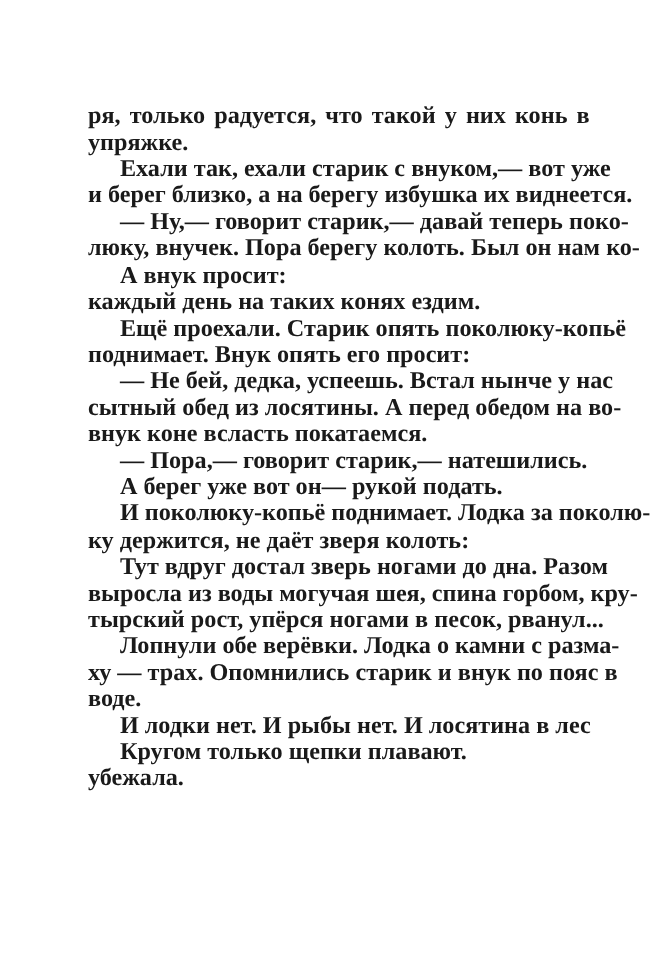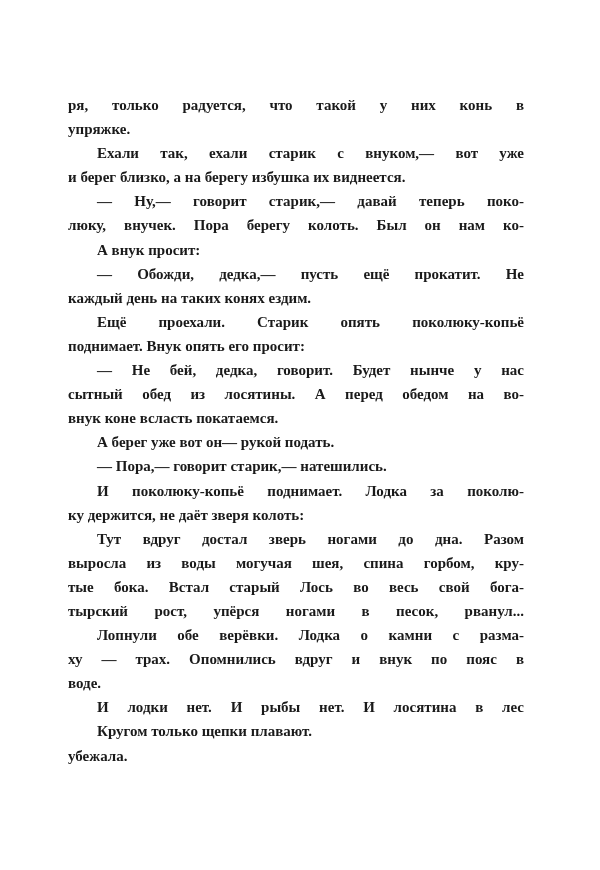--- a/index.html
+++ b/index.html
@@ -1,23 +1,23 @@
 <!DOCTYPE html>
 <html><head>
 <meta charset="utf-8">
 <style>
   html, body { margin: 0; padding: 0; background: #ffffff; }
   body { width: 600px; height: 870px; position: relative; overflow: hidden; }
   .page {
     position: absolute;
-    left: 68px;
+    left: 80px;
     top: 93px;
     width: 456px;
     font-family: "Liberation Serif", "DejaVu Serif", serif;
-    font-size: 15px;
+    font-size: 22px;
     font-weight: bold;
     line-height: 24.1px;
     color: #1a1a1a;
   }
   .line {
     display: block;
     white-space: nowrap;
     text-align: justify;
     text-align-last: justify;
     height: 24.1px;
@@ -29,34 +29,32 @@
 <body>
 
 <div class="page" id="page">
     <span class="line">ря, только радуется, что такой у них конь в</span>
     <span class="line last">упряжке.</span>
     <span class="line indent">Ехали так, ехали старик с внуком,— вот уже</span>
     <span class="line last">и берег близко, а на берегу избушка их виднеется.</span>
     <span class="line indent">— Ну,— говорит старик,— давай теперь поко-</span>
     <span class="line">люку, внучек. Пора берегу колоть. Был он нам ко-</span>
     <span class="line indent last">А внук просит:</span>
-    <span class="line indent">— Обожди, дедка,— пусть ещё прокатит. Не</span>
     <span class="line last">каждый день на таких конях ездим.</span>
     <span class="line indent">Ещё проехали. Старик опять поколюку-копьё</span>
     <span class="line last">поднимает. Внук опять его просит:</span>
-    <span class="line indent">— Не бей, дедка, говорит. Будет нынче у нас</span>
+    <span class="line indent">— Не бей, дедка, успеешь. Встал нынче у нас</span>
     <span class="line">сытный обед из лосятины. А перед обедом на во-</span>
     <span class="line last">внук коне всласть покатаемся.</span>
+    <span class="line indent last">— Пора,— говорит старик,— натешились.</span>
     <span class="line indent last">А берег уже вот он— рукой подать.</span>
-    <span class="line indent last">— Пора,— говорит старик,— натешились.</span>
     <span class="line indent">И поколюку-копьё поднимает. Лодка за поколю-</span>
     <span class="line last">ку держится, не даёт зверя колоть:</span>
     <span class="line indent">Тут вдруг достал зверь ногами до дна. Разом</span>
     <span class="line">выросла из воды могучая шея, спина горбом, кру-</span>
-    <span class="line">тые бока. Встал старый Лось во весь свой бога-</span>
     <span class="line">тырский рост, упёрся ногами в песок, рванул...</span>
     <span class="line indent">Лопнули обе верёвки. Лодка о камни с разма-</span>
-    <span class="line">ху — трах. Опомнились вдруг и внук по пояс в</span>
+    <span class="line">ху — трах. Опомнились старик и внук по пояс в</span>
     <span class="line last">воде.</span>
     <span class="line indent">И лодки нет. И рыбы нет. И лосятина в лес</span>
     <span class="line indent last">Кругом только щепки плавают.</span>
     <span class="line last">убежала.</span>
   </div>
 
 </body></html>

